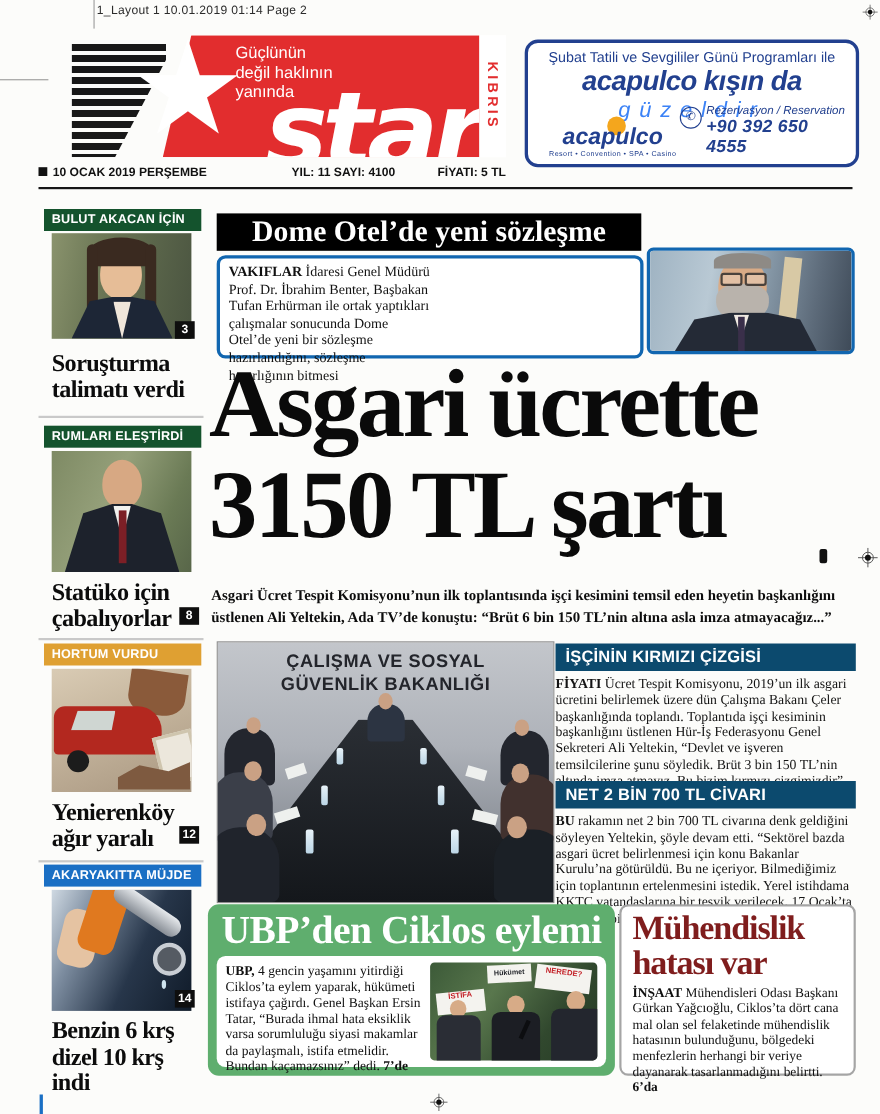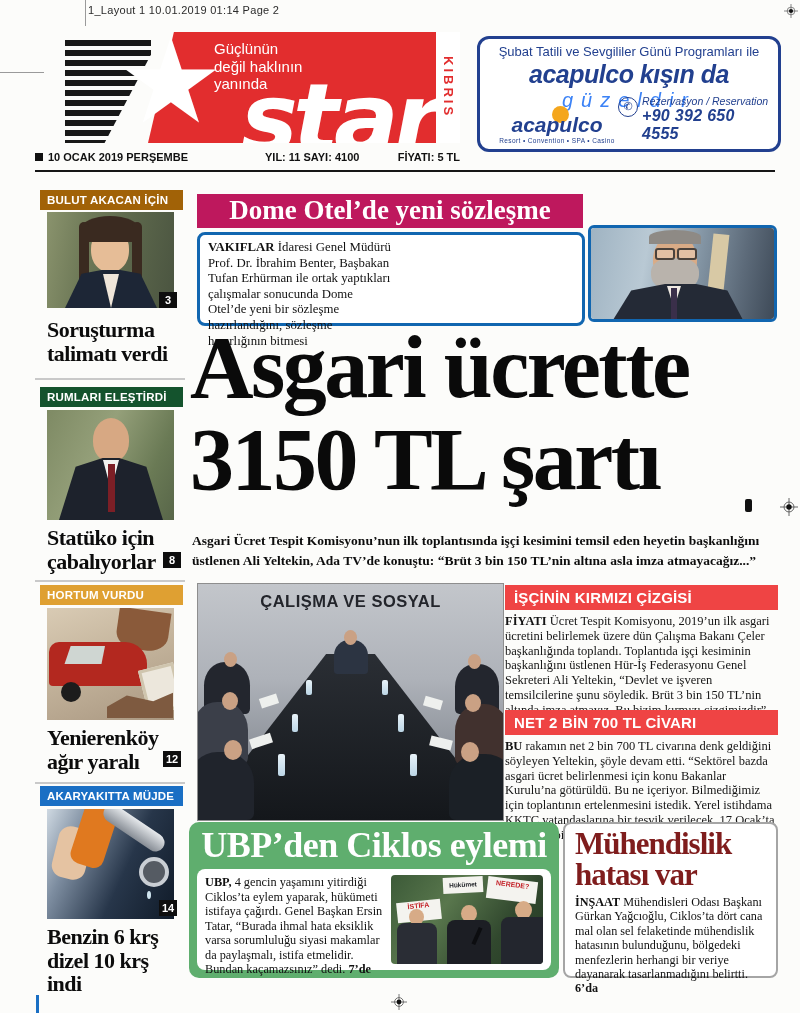--- a/index.html
+++ b/index.html
@@ -57,34 +57,34 @@
        font-size:11.5px;font-weight:bold;padding-left:7px;letter-spacing:.2px;}
   .sphoto{position:absolute;left:12px;width:127px;overflow:hidden;}
   .badge{position:absolute;width:18px;height:16px;background:#0e0e0e;color:#fff;font-size:11px;
          font-weight:bold;text-align:center;line-height:16px;}
   .shead{position:absolute;left:12px;font-family:"Liberation Serif",serif;font-weight:bold;
          font-size:22px;line-height:1.07;color:#0c0c0c;letter-spacing:-.5px;}
   .divider{left:35px;width:150px;height:1.5px;background:#c9c9c9;}
   .body-txt{font-family:"Liberation Serif",serif;font-size:12.5px;line-height:1.18;color:#141414;}
 
   
-  .dome-bar{left:197px;top:194px;width:386px;height:34px;background:#be185d;color:#fff;
+  .dome-bar{left:197px;top:194px;width:386px;height:34px;background:#000000;color:#fff;
     font-family:"Liberation Serif",serif;font-weight:bold;font-size:27px;text-align:center;line-height:33px;}
   .dome-box{left:197px;top:232px;width:366px;height:78px;border:3px solid #1166b0;border-radius:8px;
     background:#fff;padding:5px 8px;display:flex;gap:14px;}
   .dome-col{width:50%;font-family:"Liberation Serif",serif;font-size:12.8px;line-height:1.22;}
   .dome-photo{left:588px;top:225px;width:183px;height:91px;border:3px solid #1166b0;border-radius:6px;overflow:hidden;}
 
   
   .mainhead{left:190px;top:322px;width:592px;font-family:"Liberation Serif",serif;font-weight:bold;
     font-size:88px;line-height:1.05;letter-spacing:-2.5px;color:#0a0a0a;}
   .deck{left:192px;top:531px;width:586px;font-family:"Liberation Serif",serif;font-weight:bold;
     font-size:13.5px;line-height:1.5;color:#0d0d0d;}
 
-  .redbanner{left:505px;width:273px;height:25px;background:#ef4444;color:#fff;font-weight:bold;
+  .redbanner{left:505px;width:273px;height:25px;background:#0c4a6e;color:#fff;font-weight:bold;
     font-size:15px;line-height:25px;padding-left:9px;letter-spacing:.2px;box-sizing:border-box;}
   .rc-body{left:505px;width:274px;}
 
   
   .meeting{left:197px;top:583px;width:305px;height:236px;overflow:hidden;border:1px solid #8e8e8e;
     background:linear-gradient(#c3c6cb 0%,#aeb2b9 40%,#8e939b 70%,#6f747c 100%);}
   .wallcap{position:absolute;left:0;right:0;top:7px;text-align:center;color:#23252b;font-weight:bold;
     font-size:16.5px;line-height:1.25;letter-spacing:.5px;}
   .mtable{position:absolute;left:0;right:0;top:70px;bottom:0;
     background:linear-gradient(#2a2e34,#14171b);clip-path:polygon(42% 0,58% 0,100% 100%,0 100%);}
@@ -180,21 +180,21 @@
       <div class="ad-logo-sub">Resort • Convention • SPA • Casino</div>
     </div>
     <div class="ad-res">
       <div class="ad-phone-ic">✆</div>
       <div class="ad-res-l1">Rezervasyon / Reservation</div>
       <div class="ad-res-l2">+90 392 650 4555</div>
     </div>
   </div>
 
   <div class="abs card" style="top:190px;">
-    <div class="tag" style="background-color: #a16207;">BULUT AKACAN İÇİN</div>
+    <div class="tag" style="background-color: #14532d;">BULUT AKACAN İÇİN</div>
     <div class="sphoto" style="top:22px;height:96px;background:linear-gradient(100deg,#8a936d 0%,#6f7a58 30%,#5d684c 60%,#4a5440 100%);">
       <div class="face" style="left:44px;top:14px;width:38px;height:46px;background:#e6bd97;"></div>
       <div class="abs" style="left:34px;top:4px;width:58px;height:26px;border-radius:50% 50% 0 0;background:#3a2a20;"></div>
       <div class="abs" style="left:32px;top:10px;width:10px;height:62px;border-radius:8px;background:#3a2a20;"></div>
       <div class="abs" style="left:85px;top:10px;width:10px;height:62px;border-radius:8px;background:#3a2a20;"></div>
       <div class="suit" style="left:18px;top:58px;width:92px;height:38px;background:#1d2636;clip-path:polygon(0 100%,18% 10%,40% 0,60% 0,82% 10%,100% 100%);"></div>
       <div class="suit" style="left:56px;top:62px;width:16px;height:34px;background:#f0e6da;clip-path:polygon(0 0,100% 0,50% 100%);"></div>
     </div>
     <div class="badge" style="right:8px;top:102px;">3</div>
     <div class="shead" style="top:128px;">
@@ -268,25 +268,26 @@
     <div class="abs" style="left:58px;top:2px;width:52px;height:14px;border-radius:50% 50% 0 0;background:#8e8a85;"></div>
     <div class="suit" style="left:22px;top:56px;width:130px;height:36px;background:#242a36;clip-path:polygon(0 100%,14% 18%,40% 0,64% 0,88% 18%,100% 100%);"></div>
     <div class="suit" style="left:76px;top:58px;width:14px;height:22px;background:#efe9e2;clip-path:polygon(0 0,100% 0,50% 100%);"></div>
     <div class="suit" style="left:80px;top:60px;width:6px;height:32px;background:#3a2f4a;"></div>
   </div>
 
   <div class="abs mainhead">
     <div>Asgari ücrette</div>
     <div>3150 TL şartı</div>
   </div>
-  <div class="abs deck">Asgari Ücret Tespit Komisyonu’nun ilk toplantısında işçi kesimini temsil eden heyetin başkanlığını üstlenen Ali Yeltekin, Ada TV’de konuştu: “Brüt 3 bin 150 TL’nin altına asla imza atmayacağız...”</div>
+  <div class="abs deck">Asgari Ücret Tespit Komisyonu’nun ilk toplantısında işçi kesimini temsil eden heyetin başkanlığını üstlenen Ali Yeltekin, Ada TV’de konuştu: “Brüt 6 bin 150 TL’nin altına asla imza atmayacağız...”</div>
 
   <div class="abs meeting">
     <div class="wallcap">
       <div>ÇALIŞMA VE SOSYAL</div>
+      <div>GÜVENLİK BAKANLIĞI</div>
     </div>
     <div class="mtable"></div>
     <div class="person" style="left:136px;top:56px;width:34px;height:34px;background:#2c3442;"></div>
     <div class="phead" style="left:146px;top:46px;"></div>
     <div class="person" style="left:6px;top:78px;width:46px;height:52px;"></div>
     <div class="phead" style="left:26px;top:68px;"></div>
     <div class="person" style="left:-6px;top:118px;width:56px;height:62px;background:#3b3f49;"></div>
     <div class="phead" style="left:24px;top:108px;width:16px;height:18px;"></div>
     <div class="person" style="left:-10px;top:168px;width:66px;height:68px;background:#20242c;"></div>
     <div class="phead" style="left:26px;top:156px;width:18px;height:20px;"></div>

